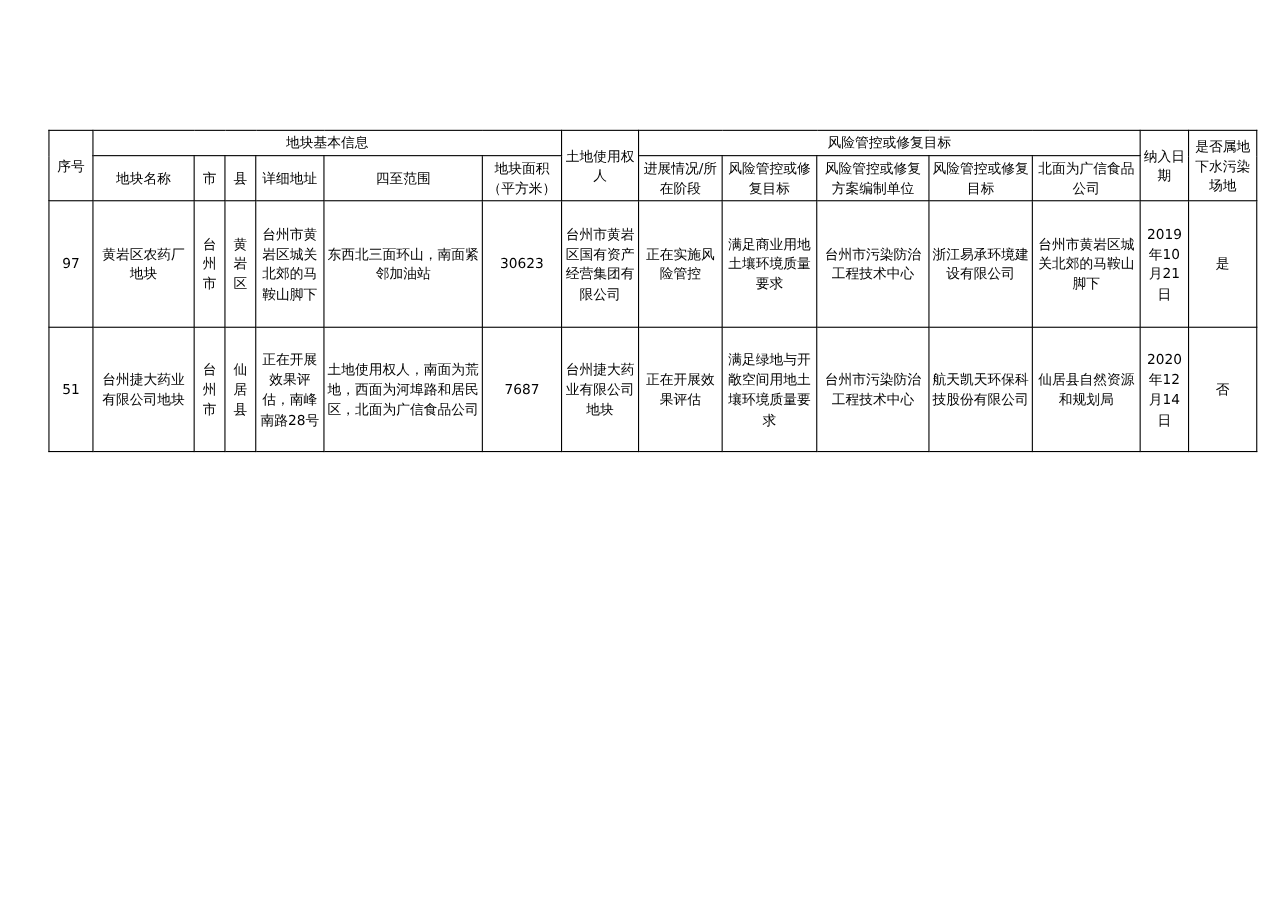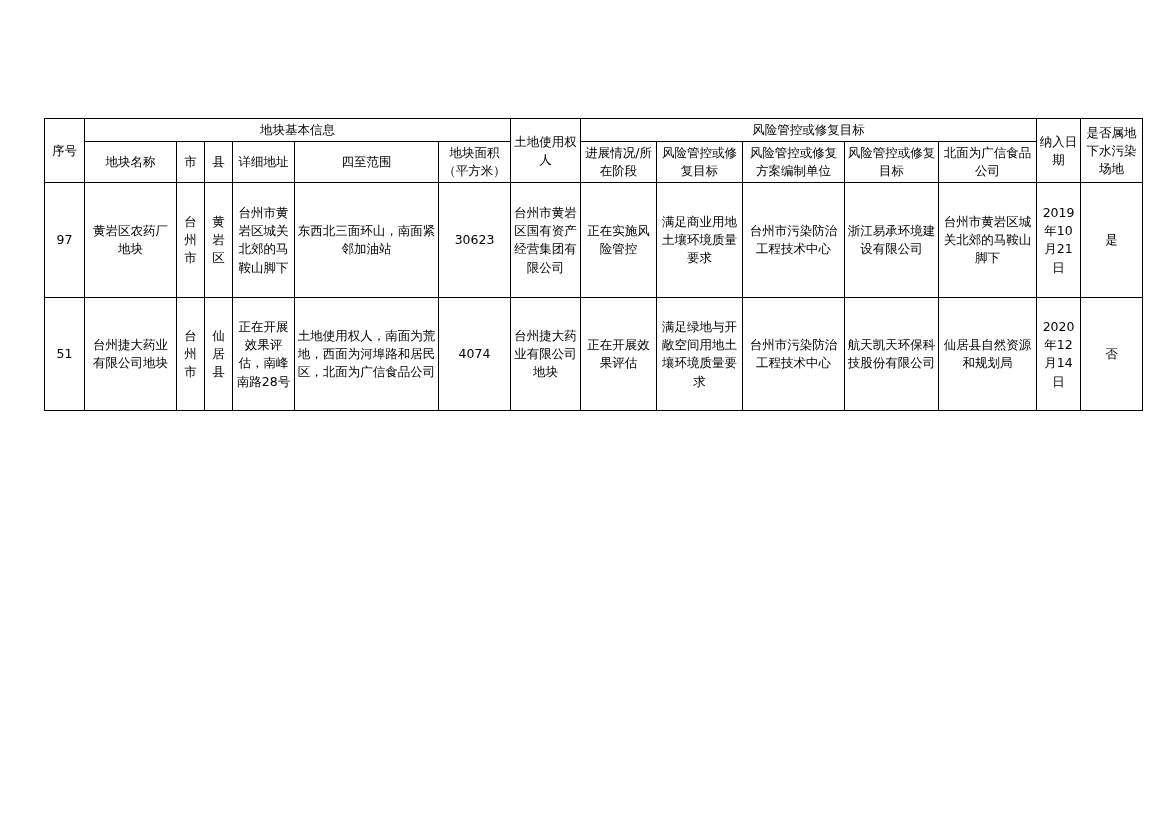--- a/index.html
+++ b/index.html
@@ -132,21 +132,21 @@
         <td>2019年10月21日</td>
         <td>是</td>
       </tr>
       <tr class="row-data r2">
         <td class="num">51</td>
         <td>台州捷大药业有限公司地块</td>
         <td>台州市</td>
         <td>仙居县</td>
         <td>正在开展效果评估，南峰南路28号</td>
         <td>土地使用权人，南面为荒地，西面为河埠路和居民区，北面为广信食品公司</td>
-        <td class="num">4074</td>
+        <td class="num">7687</td>
         <td>台州捷大药业有限公司地块</td>
         <td>正在开展效果评估</td>
         <td>满足绿地与开敞空间用地土壤环境质量要求</td>
         <td>台州市污染防治工程技术中心</td>
         <td>航天凯天环保科技股份有限公司</td>
         <td>仙居县自然资源和规划局</td>
         <td>2020年12月14日</td>
         <td>否</td>
       </tr>
     </tbody>

